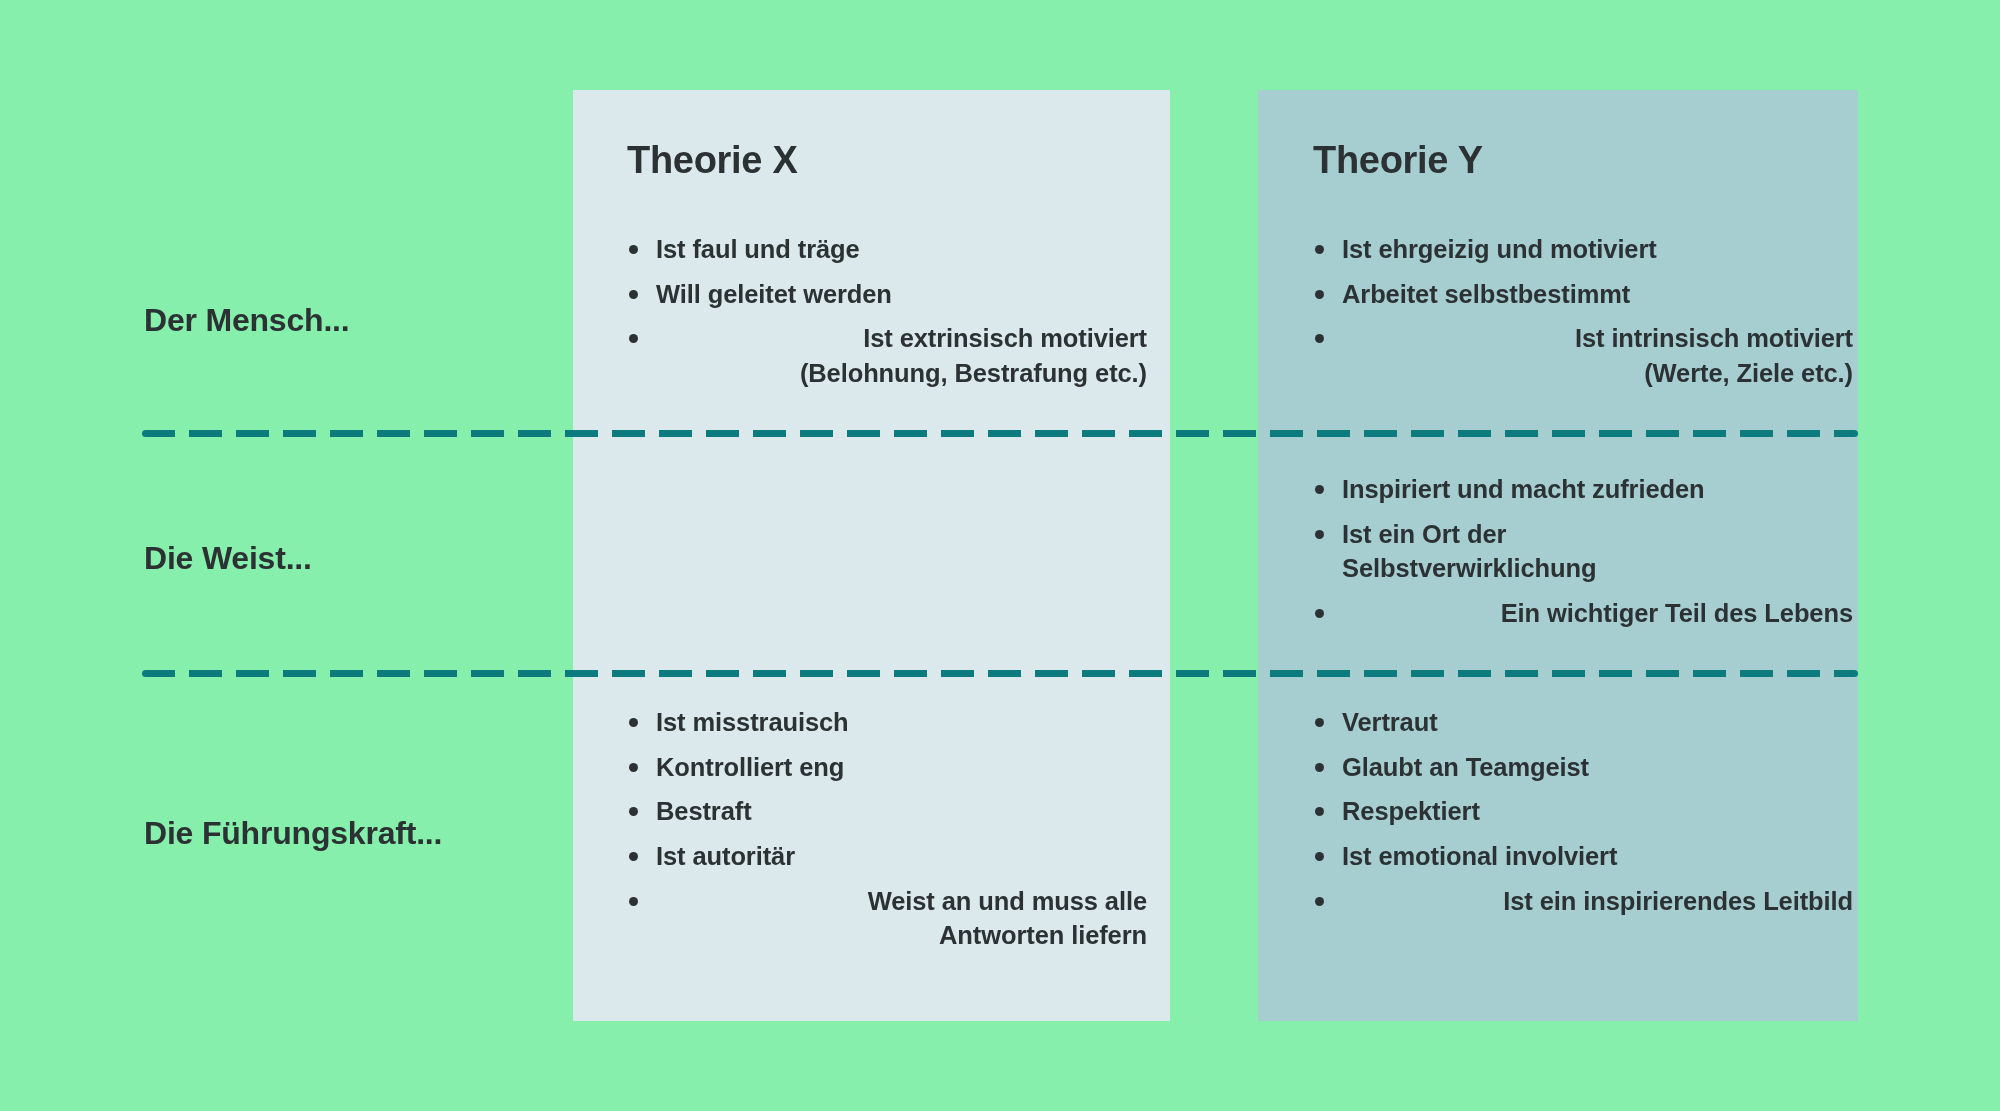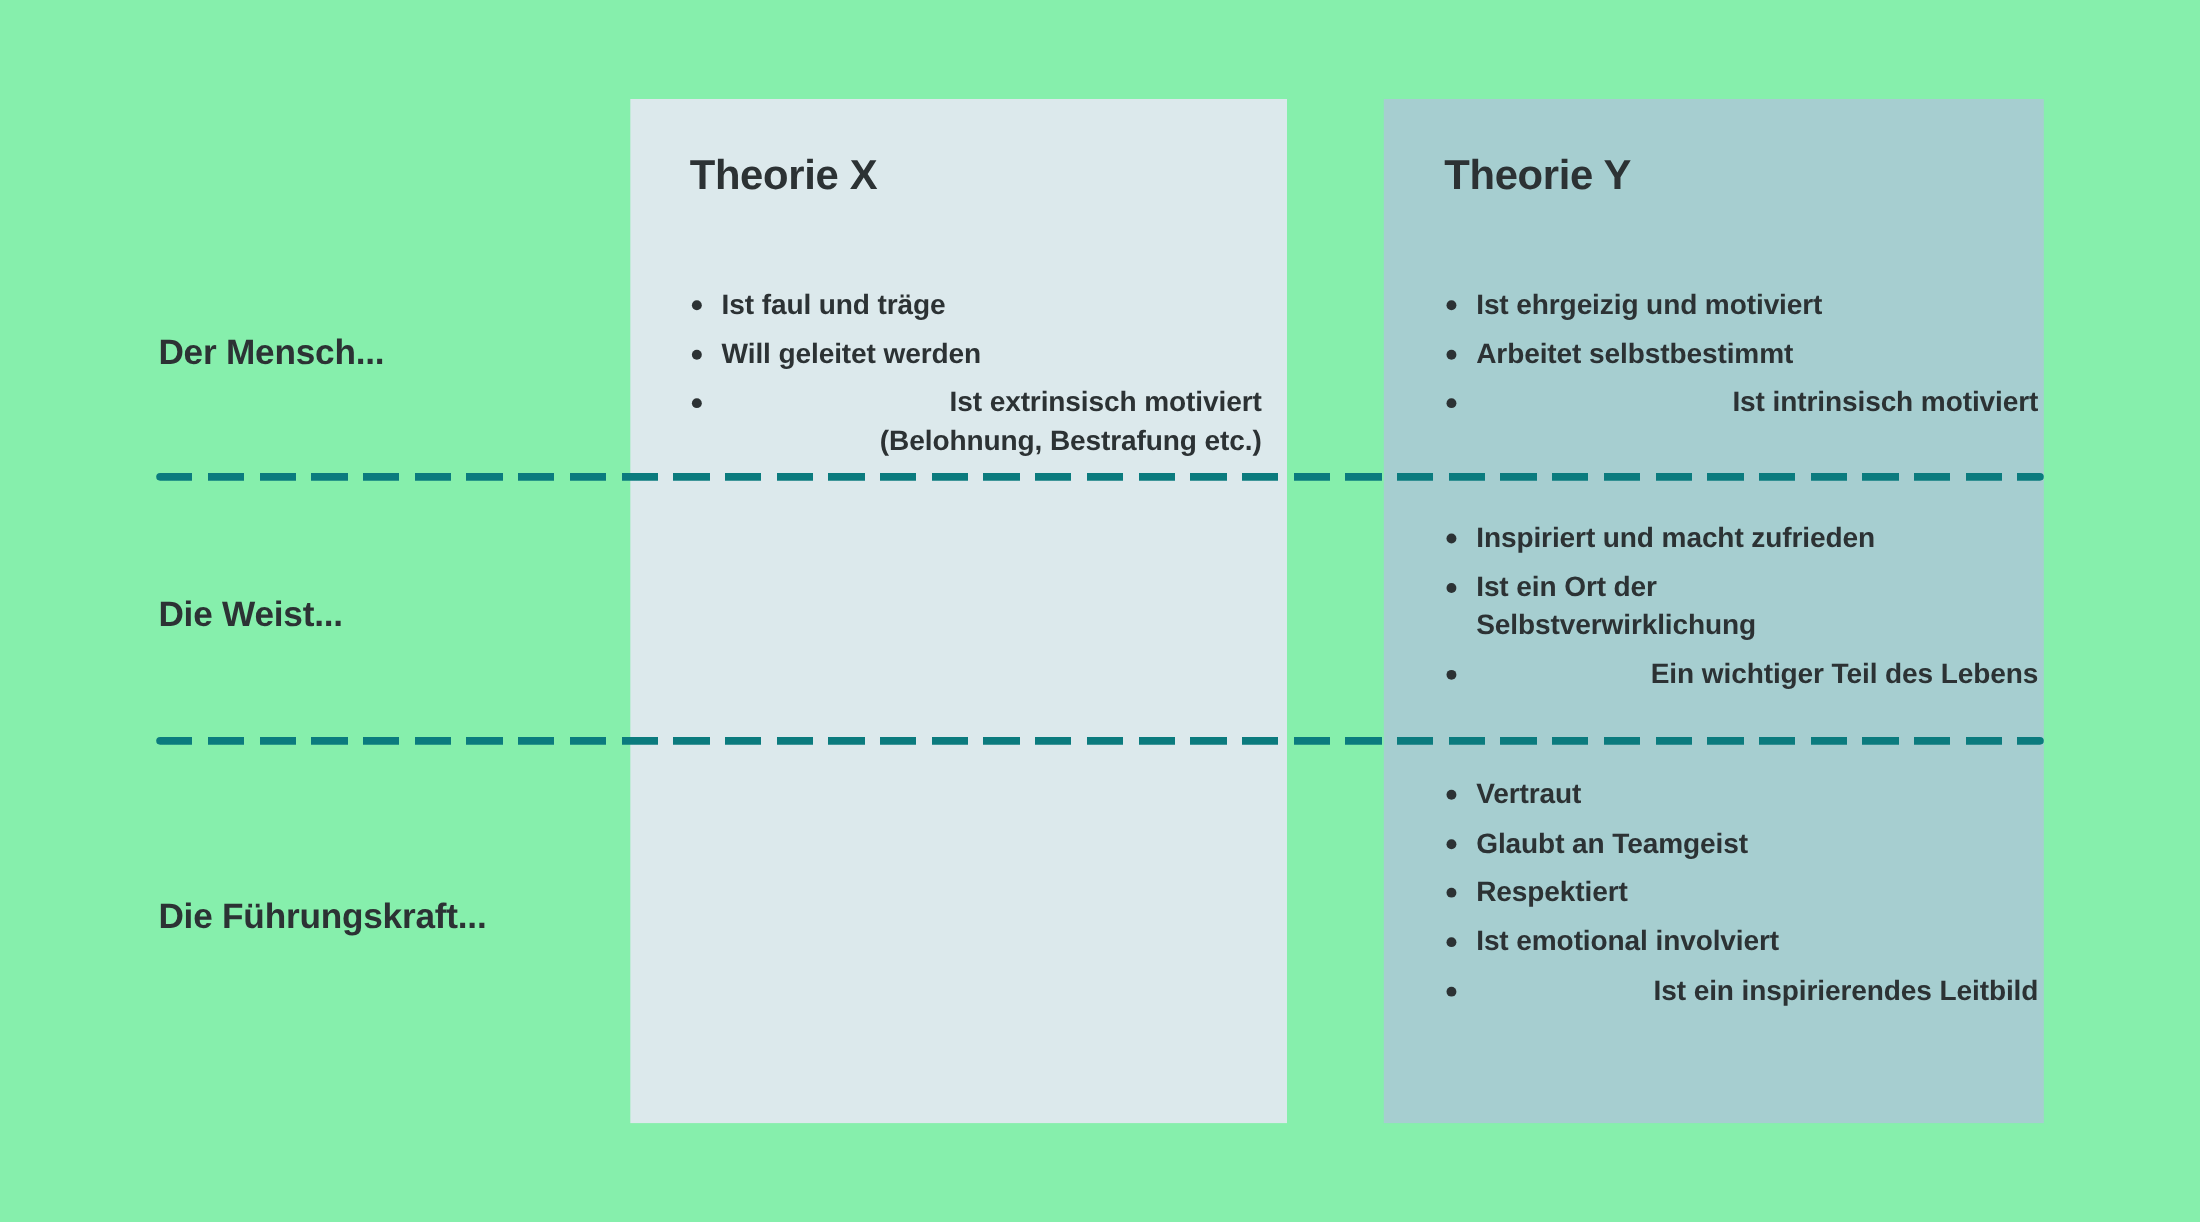--- a/index.html
+++ b/index.html
@@ -95,21 +95,21 @@
     position: absolute;
     font-size: 25.5px;
     font-weight: 600;
     color: #2c3234;
     line-height: 1.36;
     letter-spacing: -0.1px;
   }
   .bullets.col-x { left: 627px; width: 520px; }
   .bullets.col-y { left: 1313px; width: 540px; }
 
-  .bullets.r1 { top: 232px; margin-top: 28px; }
+  .bullets.r1 { top: 232px; }
   .bullets.r2 { top: 472px; }
   .bullets.r3 { top: 705px; }
 
   ul.blist {
     margin: 0;
     padding: 0;
     list-style: none;
   }
   ul.blist li {
     position: relative;
@@ -168,40 +168,61 @@
   <div class="bullets col-y r1">
     <ul class="blist">
       <li>
         <span>Ist ehrgeizig und motiviert</span>
       </li>
       <li>
         <span>Arbeitet selbstbestimmt</span>
       </li>
       <li>
         <span>Ist intrinsisch motiviert</span>
+        <span class="cont">(Werte, Ziele etc.)</span>
       </li>
     </ul>
   </div>
 
 
   <div class="bullets col-y r2">
     <ul class="blist">
       <li>
         <span>Inspiriert und macht zufrieden</span>
       </li>
       <li>
         <span>Ist ein Ort der</span>
         <span class="cont">Selbstverwirklichung</span>
       </li>
       <li>
         <span>Ein wichtiger Teil des Lebens</span>
       </li>
     </ul>
   </div>
 
+  <div class="bullets col-x r3">
+    <ul class="blist">
+      <li>
+        <span>Ist misstrauisch</span>
+      </li>
+      <li>
+        <span>Kontrolliert eng</span>
+      </li>
+      <li>
+        <span>Bestraft</span>
+      </li>
+      <li>
+        <span>Ist autoritär</span>
+      </li>
+      <li>
+        <span>Weist an und muss alle</span>
+        <span class="cont">Antworten liefern</span>
+      </li>
+    </ul>
+  </div>
 
   <div class="bullets col-y r3">
     <ul class="blist">
       <li>
         <span>Vertraut</span>
       </li>
       <li>
         <span>Glaubt an Teamgeist</span>
       </li>
       <li>

